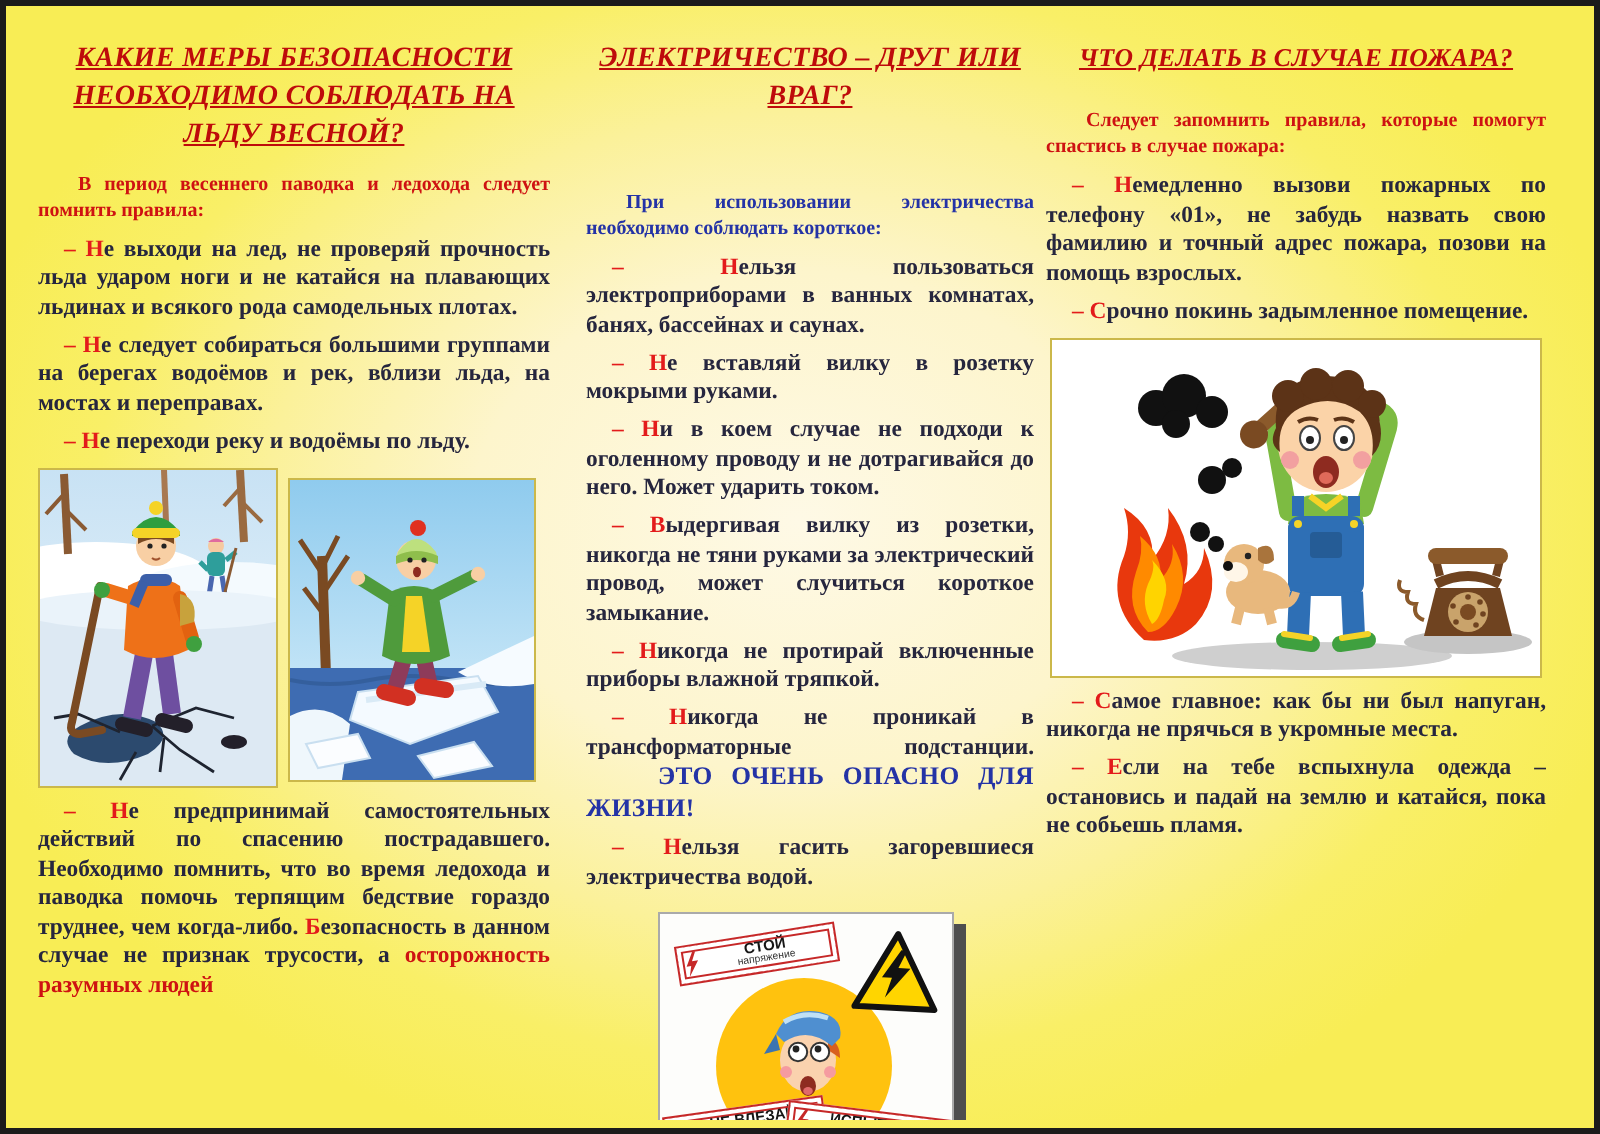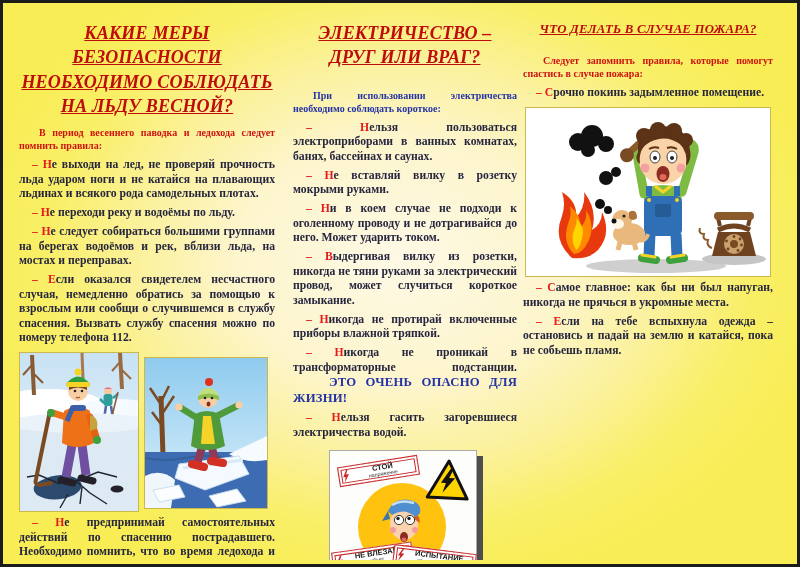--- a/index.html
+++ b/index.html
@@ -15,25 +15,25 @@
         #FEF9E6 0%, #FDF5CC 38%, #FBF19A 62%, #F9EF67 82%, #F8ED55 100%);
     font-family:"Liberation Serif","DejaVu Serif",serif;
   }
   .col{position:absolute;top:10px;height:547px;overflow:hidden;}
   #col1{left:16px;width:256px;}
   #col2{left:290px;width:224px;}
   #col3{left:520px;width:250px;}
 
   .title{
     margin:8px 2px 8px;
-    font-size:18px;font-weight:700;font-style:italic;
+    font-size:14px;font-weight:700;font-style:italic;
     color:#BE0B0B;text-align:center;line-height:1.35;
     text-decoration:underline;letter-spacing:.2px;
   }
-  #col2 .title{margin-bottom:19px;text-align:center;}
+  #col2 .title{margin-bottom:36px;text-align:center;}
   #col3 .title{font-size:12.8px;margin-bottom:16px;}
 
   .intro{
     margin:6px 0 6px;
     font-size:10px;font-weight:700;line-height:1.3;
     text-align:justify;text-indent:20px;
   }
   .intro-red{color:#CE1212;}
   .intro-blue{color:#2433A6;}
 
@@ -78,23 +78,22 @@
 </style>
 </head>
 <body>
 
 <div class="page">
 
   <section class="col" id="col1">
     <h2 class="title">КАКИЕ МЕРЫ БЕЗОПАСНОСТИ НЕОБХОДИМО СОБЛЮДАТЬ НА ЛЬДУ ВЕСНОЙ?</h2>
     <p class="intro intro-red">В период весеннего паводка и ледохода следует помнить правила:</p>
     <p class="bullet"><span class="seg-lead">– Н</span><span class="seg-dark">е выходи на лед, не проверяй прочность льда ударом ноги и не катайся на плавающих льдинах и всякого рода самодельных плотах.</span></p>
+    <p class="bullet"><span class="seg-lead">– Н</span><span class="seg-dark">е следует собираться большими группами на берегах водоёмов и рек, вблизи льда, на мостах и переправах.</span></p>
     <p class="bullet"><span class="seg-lead">– Н</span><span class="seg-dark">е переходи реку и водоёмы по льду.</span></p>
-    <p class="bullet"><span class="seg-lead">– Н</span><span class="seg-dark">е следует собираться большими группами на берегах водоёмов и рек, вблизи льда, на мостах и переправах.</span></p>
-    <p class="bullet"><span class="seg-lead">– Е</span><span class="seg-dark">сли оказался свидетелем несчастного случая, немедленно обратись за помощью к взрослым или сообщи о случившемся в службу спасения. Вызвать службу спасения можно по номеру телефона 112.</span></p>
 
     <div class="img-row">
 
       <svg class="pic" width="118" height="158" viewBox="0 0 118 158">
         <defs>
           <linearGradient id="skyA" x1="0" y1="0" x2="0" y2="1">
             <stop offset="0" stop-color="#C8E2F4"></stop>
               <stop offset="1" stop-color="#EFF7FC"></stop>
           </linearGradient>
         </defs>
@@ -260,20 +259,21 @@
           </span>
         </div>
 
       </div>
     </div>
   </section>
 
   <section class="col" id="col3">
     <h2 class="title">ЧТО ДЕЛАТЬ В СЛУЧАЕ ПОЖАРА?</h2>
     <p class="intro intro-red">Следует запомнить правила, которые помогут спастись в случае пожара:</p>
+    <p class="bullet"><span class="seg-lead">– Н</span><span class="seg-dark">емедленно вызови пожарных по телефону «01», не забудь назвать свою фамилию и точный адрес пожара, позови на помощь взрослых.</span></p>
     <p class="bullet"><span class="seg-lead">– С</span><span class="seg-dark">рочно покинь задымленное помещение.</span></p>
 
     <svg class="pic" width="244" height="168" viewBox="0 0 244 168" style="margin:6px 0 4px 2px">
       <rect width="244" height="168" fill="#FFFFFF"></rect>
       <ellipse cx="130" cy="158" rx="70" ry="7" fill="#CFCFCF"></ellipse>
       <ellipse cx="208" cy="151" rx="32" ry="6" fill="#C5C5C5"></ellipse>
       <g>
         <circle cx="52" cy="34" r="9" fill="#111"></circle>
           <circle cx="66" cy="28" r="11" fill="#111"></circle>
         <circle cx="80" cy="36" r="8" fill="#111"></circle>

